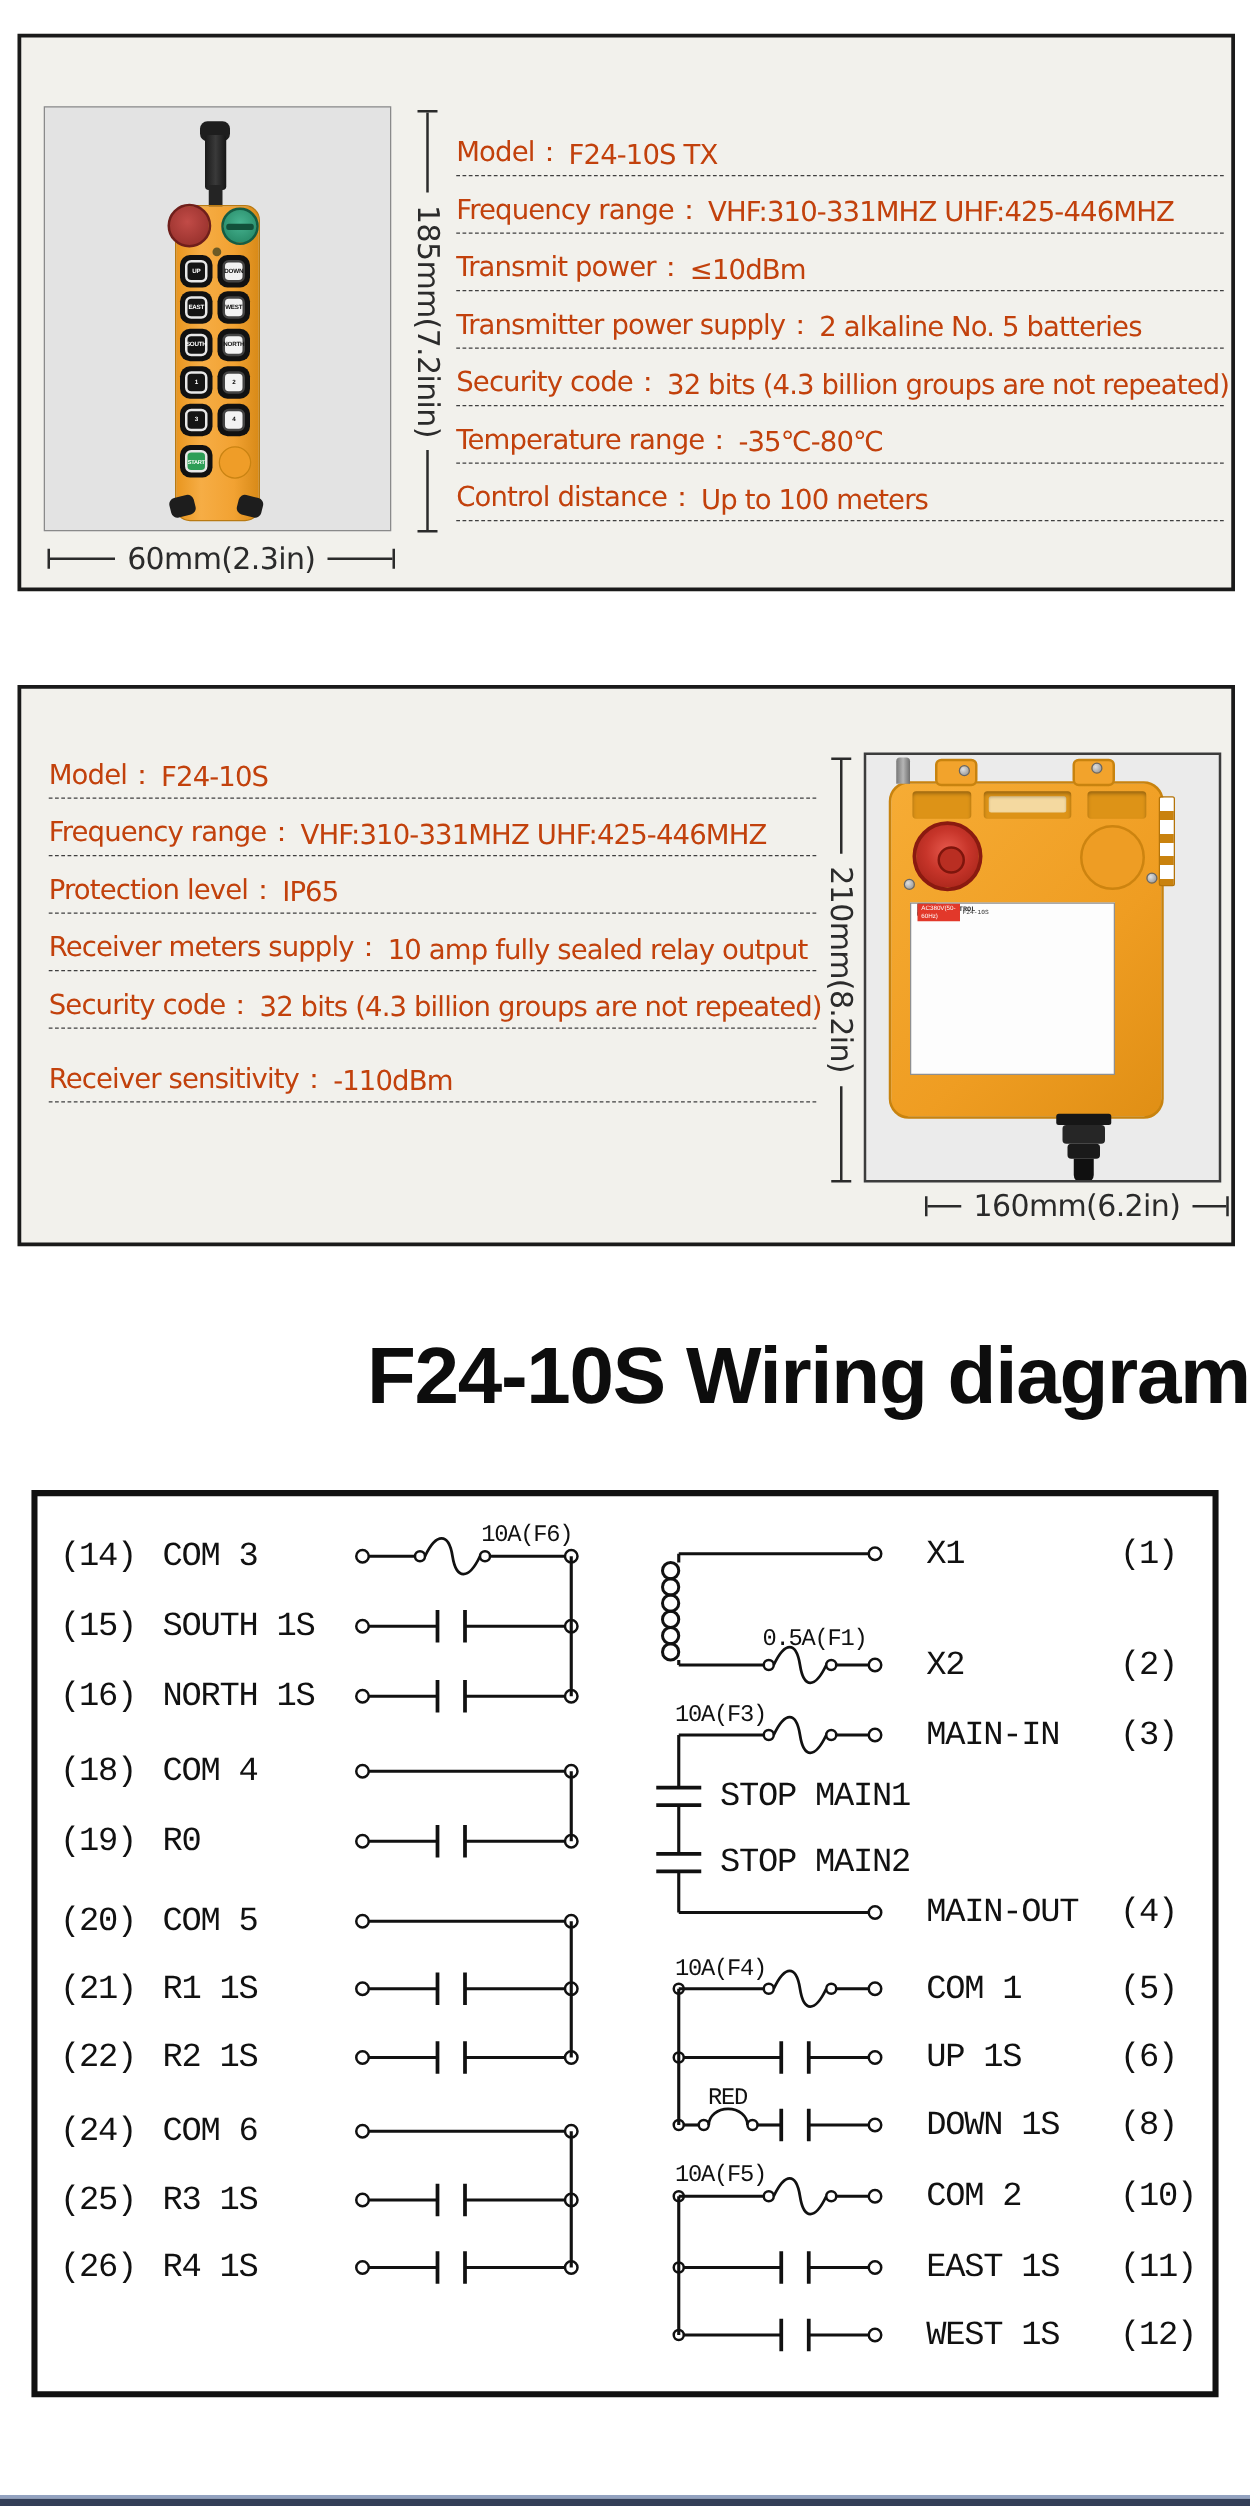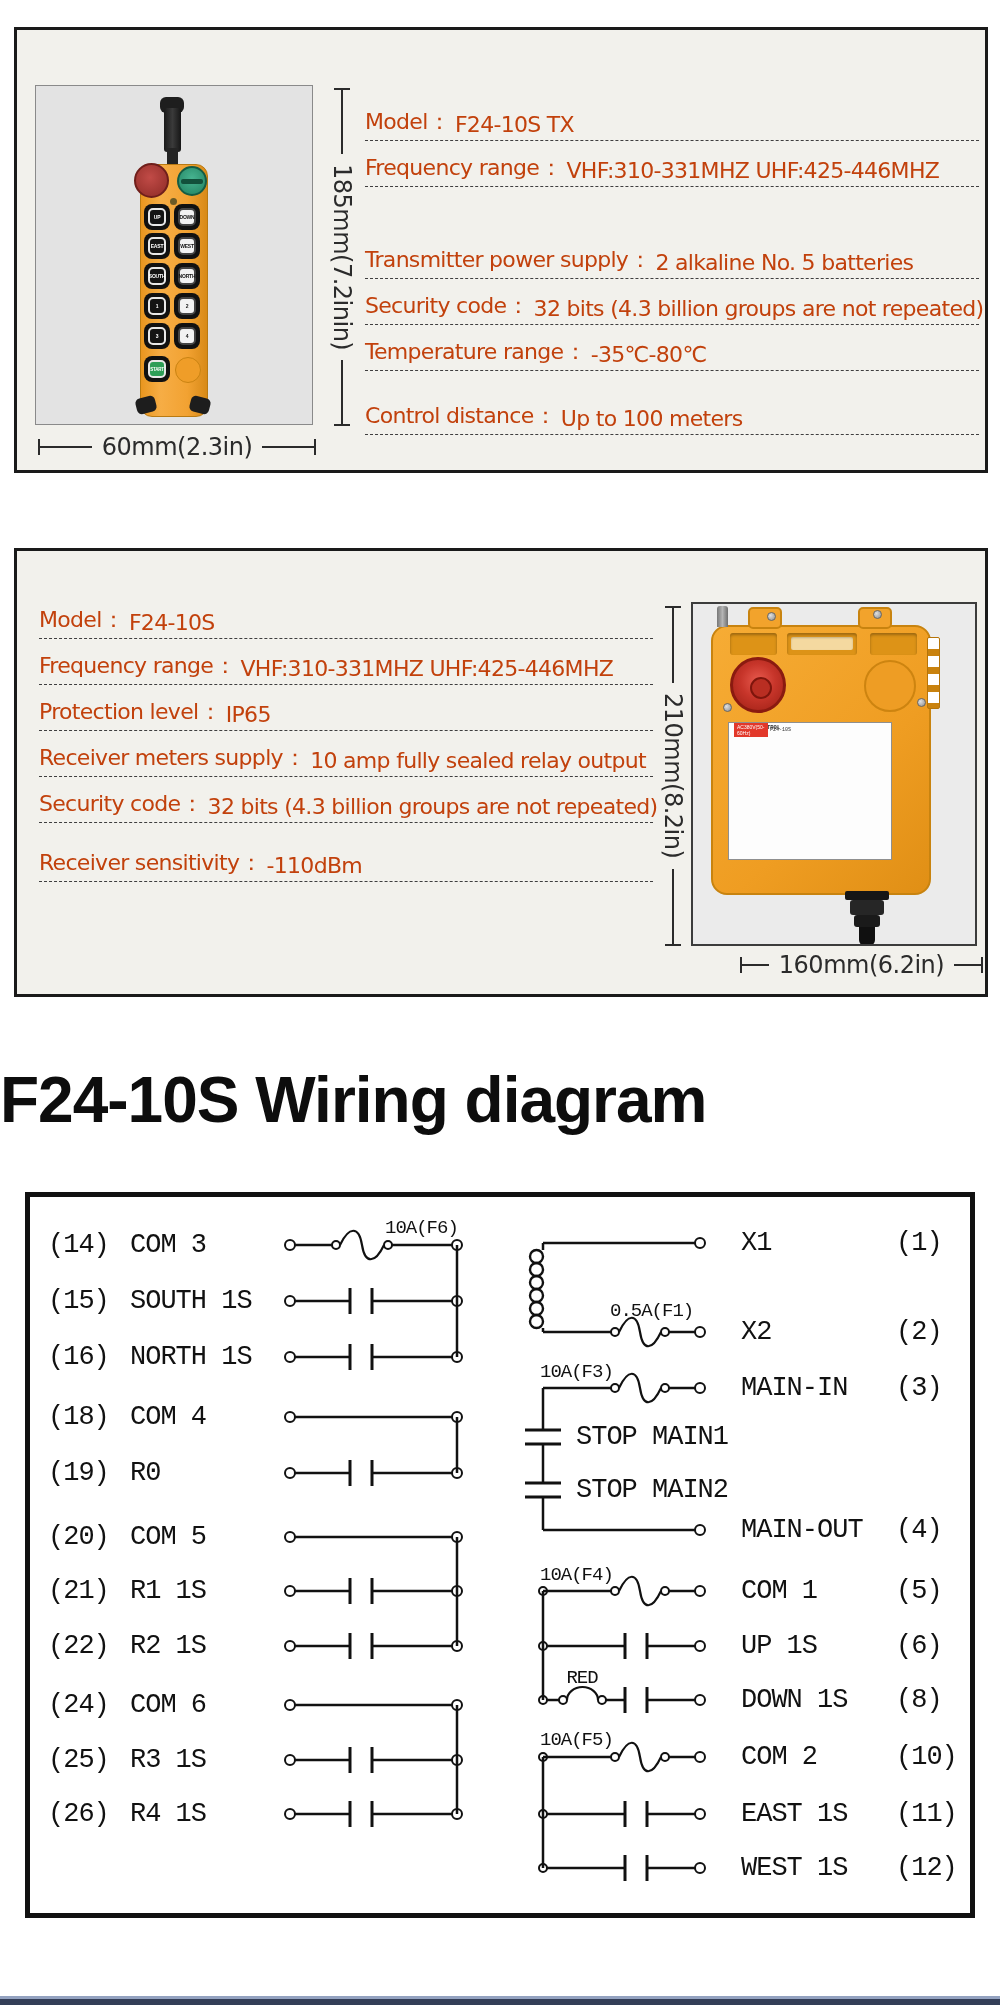--- a/index.html
+++ b/index.html
@@ -83,21 +83,21 @@
   .rx-label-cols .col{white-space:nowrap;}
   .rx-label-foot{display:flex;justify-content:space-between;align-items:center;margin-top:3px;}
   .rx-cert{font-size:6px;color:#222;letter-spacing:1px;}
   .rx-badge{background:#e2382a;color:#fff;font-size:5px;padding:1px 3px;font-family:"Liberation Sans",sans-serif;}
   .rx-gland-flange{left:152px;top:287px;width:44px;height:9px;background:#161616;border-radius:2px;}
   .rx-gland-body{left:157px;top:296px;width:34px;height:15px;background:#262626;border-radius:3px;}
   .rx-gland-nut{left:161px;top:311px;width:26px;height:12px;background:#1a1a1a;border-radius:3px;}
   .rx-cable{left:166px;top:323px;width:16px;height:19px;background:#101010;border-radius:0 0 6px 6px;}
 
   
-  #wiring-title{position:absolute;top:1063px;left:0;width:1000px;text-align:left;color:#0d0d0d;
+  #wiring-title{position:absolute;top:1063px;left:0;width:1000px;text-align:right;color:#0d0d0d;
                 font-family:"Liberation Sans",sans-serif;font-weight:700;font-size:64px;letter-spacing:-1px;}
   #wiring-svg{position:absolute;left:25px;top:1192px;}
   #footer-line{position:absolute;left:0;top:1996px;width:1000px;height:3px;background:#93a2c0;}
   #footer-strip{position:absolute;left:0;top:1999px;width:1000px;height:6px;background:#333e57;}
 </style>
 </head>
 <body>
 
 <div id="stage">
 
@@ -167,33 +167,37 @@
     </div>
 
     <div class="spec-row" style="top:71px;">
         <span class="spec-label">Model</span>
         <span class="spec-value">F24-10S TX</span>
       </div>
     <div class="spec-row" style="top:117px;">
         <span class="spec-label">Frequency range</span>
         <span class="spec-value">VHF:310-331MHZ UHF:425-446MHZ</span>
       </div>
+    <div class="spec-row" style="top:163px;">
+        <span class="spec-label">Transmit power</span>
+        <span class="spec-value">≤10dBm</span>
+      </div>
     <div class="spec-row" style="top:209px;">
         <span class="spec-label">Transmitter power supply</span>
         <span class="spec-value">2 alkaline No. 5 batteries</span>
       </div>
     <div class="spec-row" style="top:255px;">
         <span class="spec-label">Security code</span>
         <span class="spec-value">32 bits (4.3 billion groups are not repeated)</span>
       </div>
     <div class="spec-row" style="top:301px;">
         <span class="spec-label">Temperature range</span>
         <span class="spec-value">-35℃-80℃</span>
       </div>
-    <div class="spec-row" style="top:365px;">
+    <div class="spec-row" style="top:347px;">
         <span class="spec-label">Control distance</span>
         <span class="spec-value">Up to 100 meters</span>
       </div>
   </div>
 
   <div class="panel" id="panel-rx">
     <div class="spec-row" style="top:48px;">
         <span class="spec-label">Model</span>
         <span class="spec-value">F24-10S</span>
       </div>

